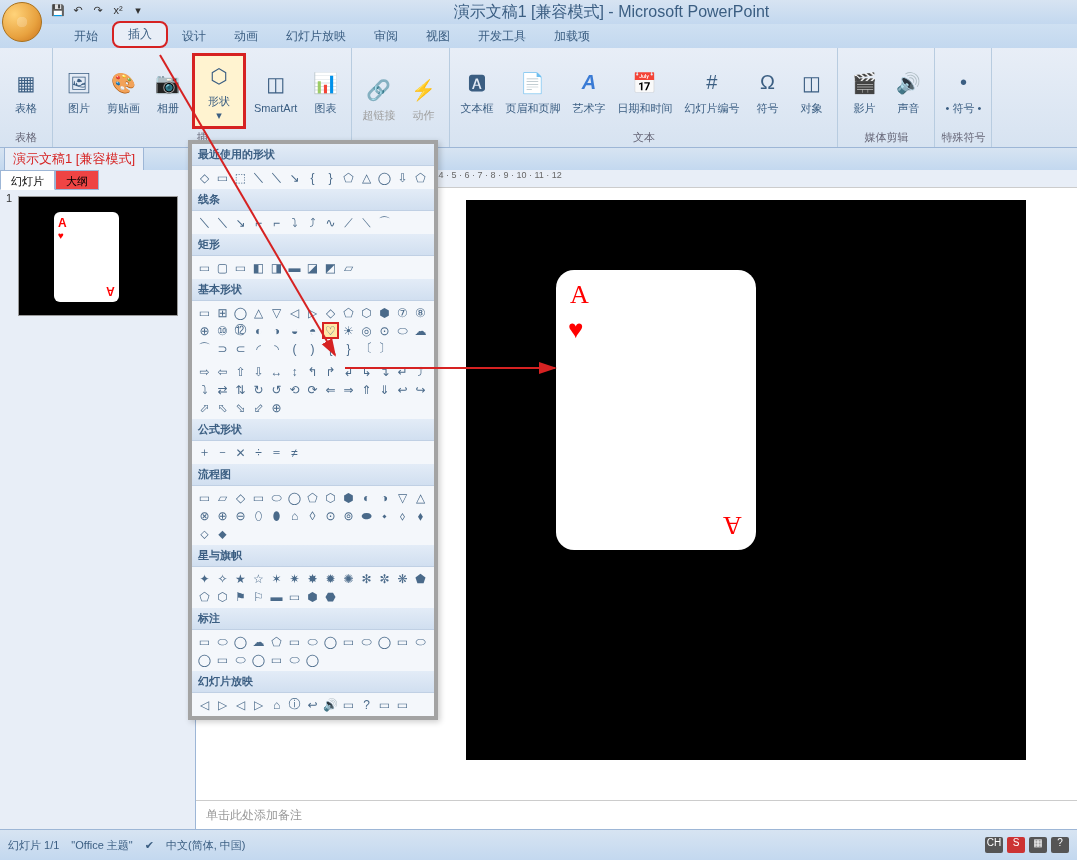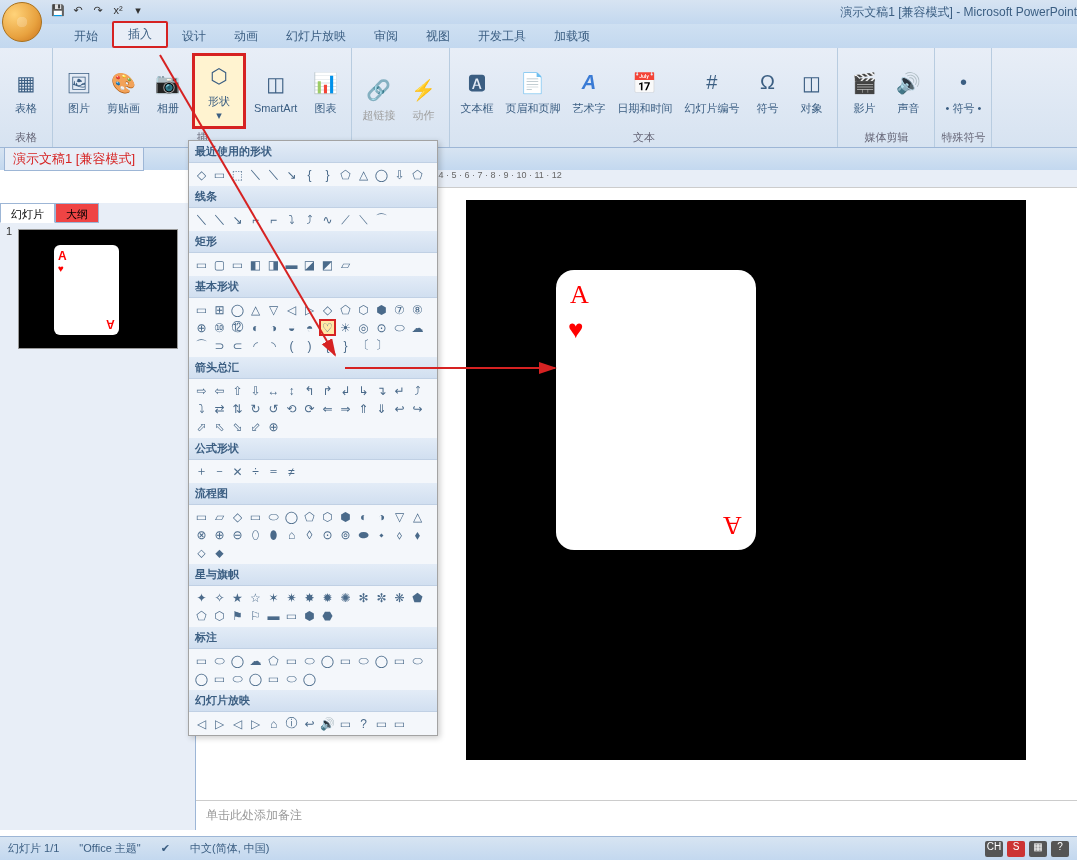--- a/index.html
+++ b/index.html
@@ -3,42 +3,42 @@
 <meta charset="utf-8">
 <style>
 * { margin: 0; padding: 0; box-sizing: border-box; font-family: "Microsoft YaHei", SimSun, sans-serif; }
 body { width: 1077px; height: 860px; background: #fff; overflow: hidden; position: relative; }
 
 .title-bar { height: 24px; background: linear-gradient(#d7e4f2, #c3d8ef); display: flex; align-items: center; font-size: 12px; color: #333; }
 .office-btn { width: 40px; height: 40px; position: absolute; top: 2px; left: 2px; border-radius: 50%; background: radial-gradient(circle at 30% 30%, #ffd37a, #e8a23f 60%, #c76f1b); border: 1px solid #a8701b; z-index: 10; display:flex; align-items:center; justify-content:center; }
 .office-btn::after{content:"";width:24px;height:24px;background:radial-gradient(circle,#fff3 30%,transparent 31%);border-radius:50%;}
 .qat { margin-left: 50px; display: flex; align-items: center; gap: 4px; }
 .qat span { width: 16px; height: 16px; display: inline-block; font-size: 11px; text-align: center; }
-.title-center { flex: 1; text-align: right; font-size: 12px; color:#3b5e82; }
+.title-center { flex: 1; text-align: center; font-size: 16px; color:#3b5e82; }
 
 .ribbon-tabs { height: 24px; background: linear-gradient(#cfe0f2, #c3d8ef); display: flex; padding-left: 60px; font-size: 12px; align-items: end; }
 .ribbon-tab { padding: 3px 14px; color: #3b5e82; cursor: pointer; }
 .ribbon-tab.active { background: #e8eef7; border: 1px solid #9db6d6; border-bottom: none; border-radius: 3px 3px 0 0; }
-.ribbon-tab.highlight { border: 2px solid #d62222; border-radius: 2px; text-align: right; }
+.ribbon-tab.highlight { border: 2px solid #d62222; border-radius: 8px; text-align: right; }
 
 .ribbon { height: 100px; background: linear-gradient(#e8eef7, #d7e3f1); border-bottom: 1px solid #9db6d6; display: flex; }
 .rgroup { border-right: 1px solid #b8cce0; padding: 4px 6px 2px; display: flex; flex-direction: column; align-items: center; justify-content: space-between; }
 .rgroup-items { display: flex; gap: 4px; flex: 1; align-items: center; }
 .rbtn { display: flex; flex-direction: column; align-items: center; font-size: 11px; color: #3b5e82; padding: 2px 4px; cursor: pointer; min-width: 38px; }
 .rbtn.disabled { color: #a0a0a0; }
 .rbtn .ico { width: 32px; height: 32px; display: flex; align-items: center; justify-content: center; font-size: 20px; margin-bottom: 2px; }
 .rgroup-label { font-size: 11px; color: #667; text-align: center; }
 .rbtn.highlighted { border: 3px solid #d62222; background:#fff3d0; padding:4px 8px; }
 
 .doc-tab { height: 22px; background: linear-gradient(#d7e4f2,#c3d8ef); display:flex; align-items:center; font-size:13px; padding-left:4px;}
 .doc-tab span{background:#e8eef7;border:1px solid #9db6d6;padding:2px 8px;color:#d62222;}
 
 .workspace { position: absolute; top: 170px; bottom: 30px; left: 0; right: 0; display: flex; }
 
-.left-panel { width: 196px; background: #e8eef7; border-right: 1px solid #9db6d6; display: flex; flex-direction: column; margin-top: 33px; }
+.left-panel { width: 196px; background: #e8eef7; border-right: 1px solid #9db6d6; display: flex; flex-direction: column; }
 .left-tabs { display: flex; font-size: 11px; height: 20px; }
 .left-tab { padding: 3px 10px; border: 1px solid #9db6d6; background: #ef4444; }
 .left-tab.active { background: #fff; border-bottom: 1px solid #fff; }
 .thumb-area { flex: 1; padding: 6px; }
 .thumb { width: 160px; height: 120px; background: #000; border: 1px solid #999; position: relative; }
 .thumb .card{position:absolute;top:15px;left:35px;width:65px;height:90px;background:#fff;border-radius:6px;}
 .thumb .card .tl{position:absolute;top:4px;left:4px;color:red;font-size:12px;font-weight:bold;}
 .thumb .card .hr{position:absolute;top:18px;left:4px;color:red;font-size:10px;}
 .thumb .card .br{position:absolute;bottom:4px;right:4px;color:red;font-size:12px;font-weight:bold;transform:rotate(180deg);}
 .thumb-num{position:absolute;top:-4px;left:-12px;font-size:11px;color:#333;}
@@ -46,29 +46,29 @@
 .main-area { flex: 1; background: #fff; position: relative; overflow: hidden; }
 .ruler { height: 18px; background: #e8eef7; border-bottom:1px solid #ccc; font-size:9px; color:#666; padding-left:20px; white-space:nowrap; overflow:hidden; }
 .slide-bg { position: absolute; top: 30px; left: 270px; width: 560px; height: 560px; background: #000; }
 .card-big { position: absolute; top: 70px; left: 90px; width: 200px; height: 280px; background: #fff; border-radius: 18px; }
 .card-big .tl { position: absolute; top: 10px; left: 14px; color: red; font-size: 26px; font-family: serif; }
 .card-big .heart { position: absolute; top: 44px; left: 12px; color: red; font-size: 26px; }
 .card-big .br { position: absolute; bottom: 10px; right: 14px; color: red; font-size: 26px; font-family: serif; transform: rotate(180deg); }
 
 .notes { position:absolute; bottom:0; left:0; right:0; height:30px; background:#fff; border-top:1px solid #ccc; font-size:12px; padding:6px 10px; color:#999;}
 
-.shapes-panel { position: absolute; top: 140px; left: 188px; width: 250px; background: #f4f7fb; border: 1px solid #a3a3a3; box-shadow: 2px 2px 6px rgba(0,0,0,.2); z-index: 5; font-size: 11px; }
+.shapes-panel { position: absolute; top: 140px; left: 188px; width: 250px; background: #f4f7fb; border: 4px solid #a3a3a3; box-shadow: 2px 2px 6px rgba(0,0,0,.2); z-index: 5; font-size: 11px; }
 .sp-header { background: linear-gradient(#e3ecf7,#d1dff0); padding: 3px 6px; font-weight: bold; color: #3b5e82; border-bottom:1px solid #c0d0e4; }
 .sp-grid { display: flex; flex-wrap: wrap; padding: 3px 4px; gap: 1px; }
 .sp-grid span { width: 17px; height: 17px; display: flex; align-items: center; justify-content: center; font-size: 12px; color: #4a6a8a; cursor: pointer; }
 .sp-grid span.hl { border: 2px solid #d62222; background:#ffe8a6; }
 
 .arrow1 { position: absolute; z-index: 20; pointer-events:none; }
 
-.status-bar { position: absolute; bottom: 0; left: 0; right: 0; height: 24px; background: linear-gradient(#d7e4f2,#c3d8ef); display: flex; align-items: center; font-size: 11px; color: #3b5e82; padding: 0 8px; gap: 20px; border-top:1px solid #9db6d6;}
+.status-bar { position: absolute; bottom: 0; left: 0; right: 0; height: 31px; background: linear-gradient(#d7e4f2,#c3d8ef); display: flex; align-items: center; font-size: 11px; color: #3b5e82; padding: 0 8px; gap: 12px; border-top:1px solid #9db6d6;}
 .status-bar .right { margin-left: auto; display:flex; gap:4px; }
 .status-bar .right span{width:18px;height:16px;background:#555;color:#fff;text-align:center;font-size:10px;border-radius:2px;}
 </style>
 </head>
 <body>
 
 <div class="office-btn"></div>
 <div class="title-bar">
   <div class="qat">
     <span>💾</span>
@@ -315,21 +315,20 @@
       <span>⊂</span>
       <span>◜</span>
       <span>◝</span>
       <span>(</span>
       <span>)</span>
       <span>{</span>
       <span>}</span>
       <span>〔</span>
       <span>〕</span>
     </div>
-  <div class="sp-header">箭头总汇</div>
   <div class="sp-grid" id="grid-arrows">
       <span>⇨</span>
       <span>⇦</span>
       <span>⇧</span>
       <span>⇩</span>
       <span>↔</span>
       <span>↕</span>
       <span>↰</span>
       <span>↱</span>
       <span>↲</span>

